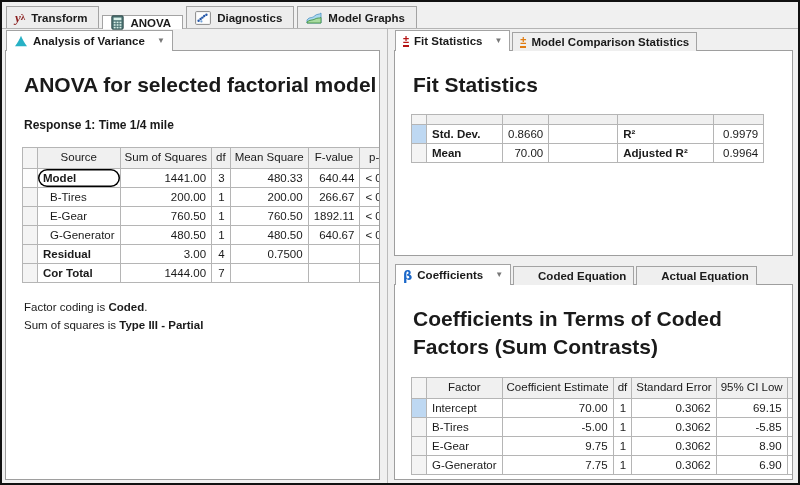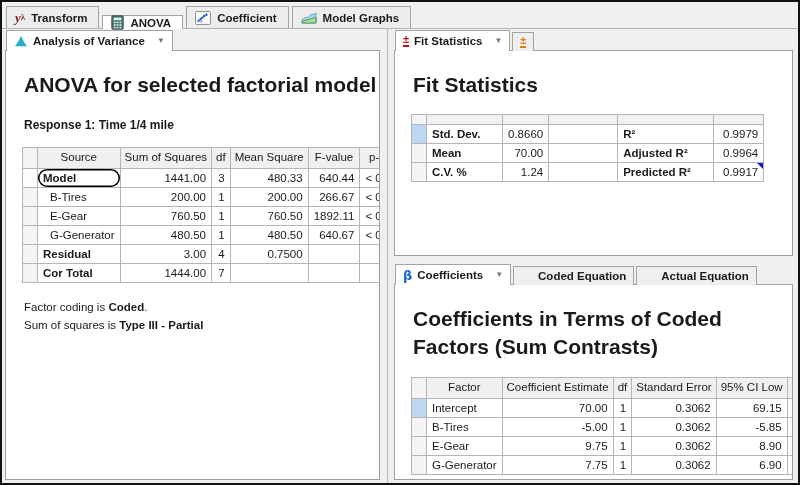--- a/index.html
+++ b/index.html
@@ -104,21 +104,21 @@
         <svg width="16" height="14" viewBox="0 0 16 14">
             <rect x="0.6" y="0.6" width="14.8" height="12.8" rx="1" fill="#fdfdfd" stroke="#8a8a8a" stroke-width="1"></rect>
             <circle cx="3.6" cy="9.8" r="1.2" fill="#2457a8"></circle>
             <circle cx="5.6" cy="8" r="1.2" fill="#2457a8"></circle>
             <circle cx="7.4" cy="6.6" r="1.2" fill="#2457a8"></circle>
             <circle cx="9.2" cy="5" r="1.2" fill="#2457a8"></circle>
             <circle cx="11.4" cy="3.8" r="1.2" fill="#2457a8"></circle>
             <circle cx="6.4" cy="10.4" r="1.1" fill="#6fa0d8"></circle>
           </svg>
       </span>
-      <span>Coefficient</span>
+      <span>Diagnostics</span>
     </div>
     <div class="tab">
       <span class="icon">
         <svg width="16" height="13" viewBox="0 0 16 13">
             <path d="M1 9 C3.5 5.5 6 7.5 8.5 5 C11 2.5 13 4 15 2 V12 H1 Z" fill="#a9d8ef" stroke="#4a8fc0" stroke-width="0.8"></path>
             <path d="M1 11 C3.5 8.5 6.5 9.5 9 8 C11.5 6.5 13.5 7.5 15 6.5 V12 H1 Z" fill="#a8dba0" stroke="#3a8a3a" stroke-width="0.8"></path>
           </svg>
       </span>
       <span>Model Graphs</span>
     </div>
@@ -234,20 +234,21 @@
 
       <div class="panel-top">
         <div class="subtabbar">
           <div class="subtab selected">
             <span class="icon pm red">±</span>
             <span>Fit Statistics</span>
             <span class="dd">▼</span>
           </div>
           <div class="subtab">
             <span class="icon pm orange">±</span>
+            <span>Model Comparison Statistics</span>
           </div>
         </div>
         <div class="contentbox">
           <div class="h1">Fit Statistics</div>
 
           <table class="grid fit-grid">
             <colgroup>
                 <col style="width:14px">
                 <col class="f-l1">
                 <col class="f-v1">
@@ -275,28 +276,20 @@
                 <td class="num">0.9979</td>
               </tr>
               <tr>
                 <td class="gut"></td>
                 <td class="bold">Mean</td>
                 <td class="num">70.00</td>
                 <td class="spacer"></td>
                 <td class="bold">Adjusted R²</td>
                 <td class="num">0.9964</td>
               </tr>
-              <tr>
-                <td class="gut"></td>
-                <td class="bold">C.V. %</td>
-                <td class="num">1.24</td>
-                <td class="spacer"></td>
-                <td class="bold">Predicted R²</td>
-                <td class="num corner">0.9917</td>
-              </tr>
             </tbody>
           </table>
         </div>
       </div>
 
       <div class="panel-gap"></div>
 
       <div class="panel-bottom">
         <div class="subtabbar">
           <div class="subtab selected">

